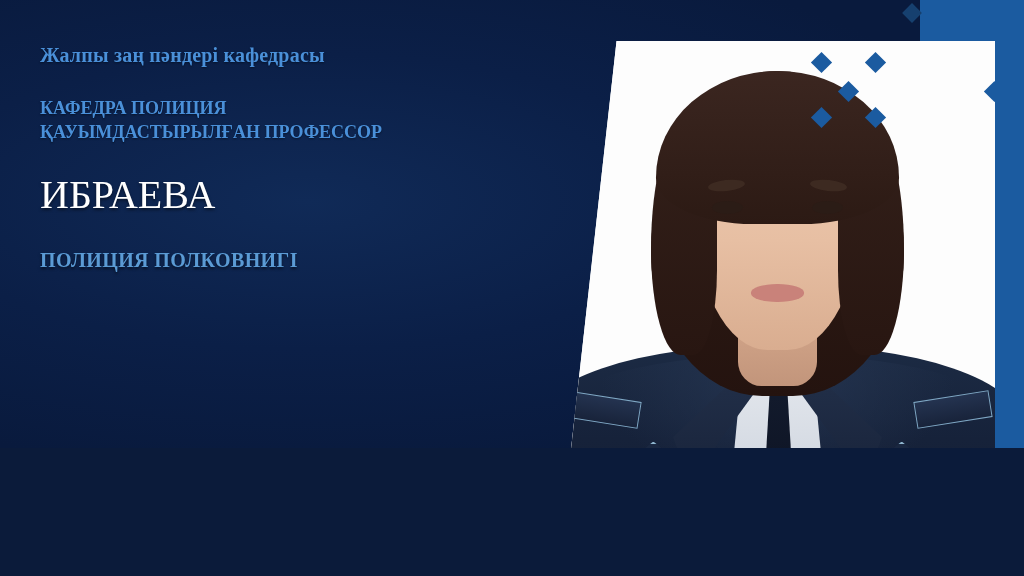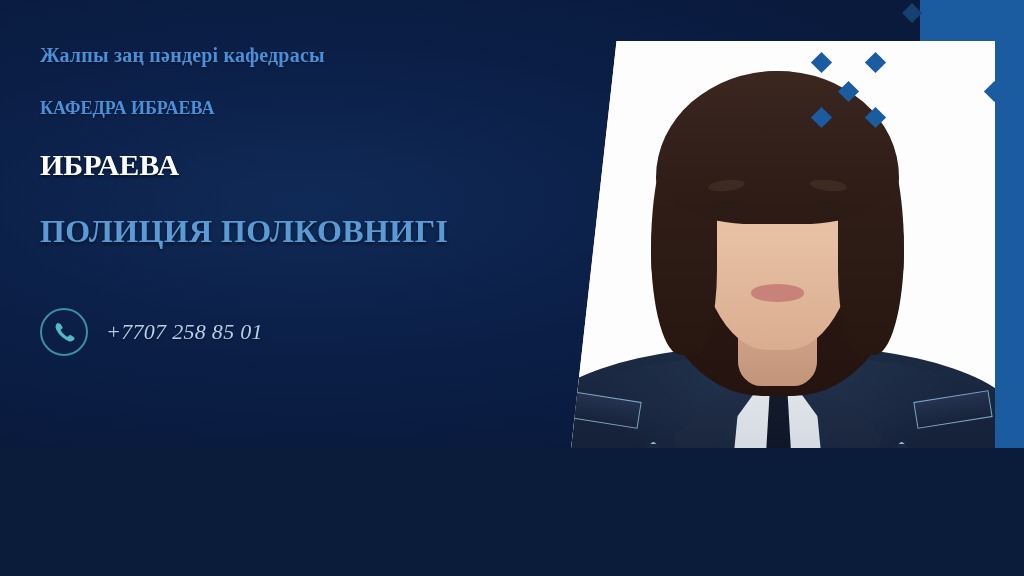--- a/index.html
+++ b/index.html
@@ -258,33 +258,33 @@
     color: #4a90d9;
     font-size: 18px;
     font-weight: bold;
     line-height: 1.32;
     margin: 0 0 26px 0;
     text-shadow: 0 1px 2px rgba(0,0,0,.45);
   }
   .role div { white-space: nowrap; }
   .name {
     color: #ffffff;
-    font-size: 30px;
-    font-weight: bold;
+    font-size: 40px;
+    font-weight: normal;
     line-height: 1.22;
     margin: 0 0 30px 0;
     text-shadow: 0 2px 3px rgba(0,0,0,.5);
   }
   .name div { white-space: nowrap; }
   .rank {
     color: #5b9bd5;
-    font-size: 32px;
+    font-size: 20px;
     font-weight: bold;
     letter-spacing: .4px;
-    margin: 0 0 58px 0;
+    margin: 0 0 38px 0;
     text-shadow: 0 2px 3px rgba(0,0,0,.5);
   }
 
   
   .contact-row {
     display: flex;
     align-items: center;
     gap: 18px;
     margin-bottom: 16px;
   }
@@ -358,33 +358,26 @@
     <div class="panel-diamond" style="left:254px; top:69px; width:15px; height:15px;"></div>
     <div class="panel-diamond" style="left:308px; top:69px; width:15px; height:15px;"></div>
     <div class="panel-diamond" style="left:427px; top:43px; width:15px; height:15px;"></div>
   </div>
 
   <div class="text-col">
 
     <div class="dept">Жалпы заң пәндері кафедрасы</div>
 
     <div class="role">
-      <div>КАФЕДРА ИБРАЕВА</div>
+      <div>КАФЕДРА ПОЛИЦИЯ</div>
+      <div>ҚАУЫМДАСТЫРЫЛҒАН ПРОФЕССОР</div>
     </div>
 
     <div class="name">
       <div>ИБРАЕВА</div>
     </div>
 
     <div class="rank">ПОЛИЦИЯ ПОЛКОВНИГІ</div>
 
 
-    <div class="contact-row">
-      <span class="icon-circle">
-        <svg width="24" height="24" viewBox="0 0 24 24" aria-hidden="true">
-          <path d="M6.2 3.4c1-.7 2 .1 2.6 1l1.5 2.3c.5.8.3 1.6-.4 2.1l-1 .8c-.3.2-.3.5-.1.9.6 1.2 1.6 2.5 2.8 3.6 1.1 1.1 2.4 2 3.6 2.6.4.2.7.1.9-.1l.8-1c.5-.7 1.3-.9 2.1-.4l2.3 1.5c.9.6 1.7 1.6 1 2.6-1.1 1.6-3 2.6-4.9 2.1-2.8-.7-5.9-2.8-8.4-5.3C6.5 13.6 4.4 10.5 3.7 7.7c-.5-1.9.5-3.8 2.1-4.9z" fill="#55b9c4"></path>
-        </svg>
-      </span>
-      <span class="contact-text">+7707 258 85 01</span>
-    </div>
 
   </div>
 </div>
 
 </body></html>

